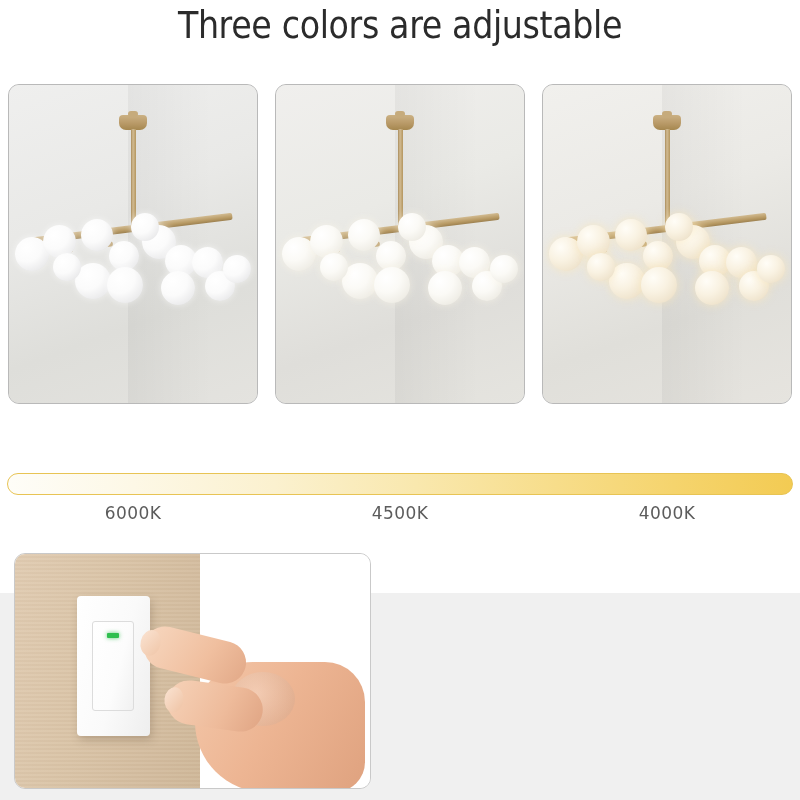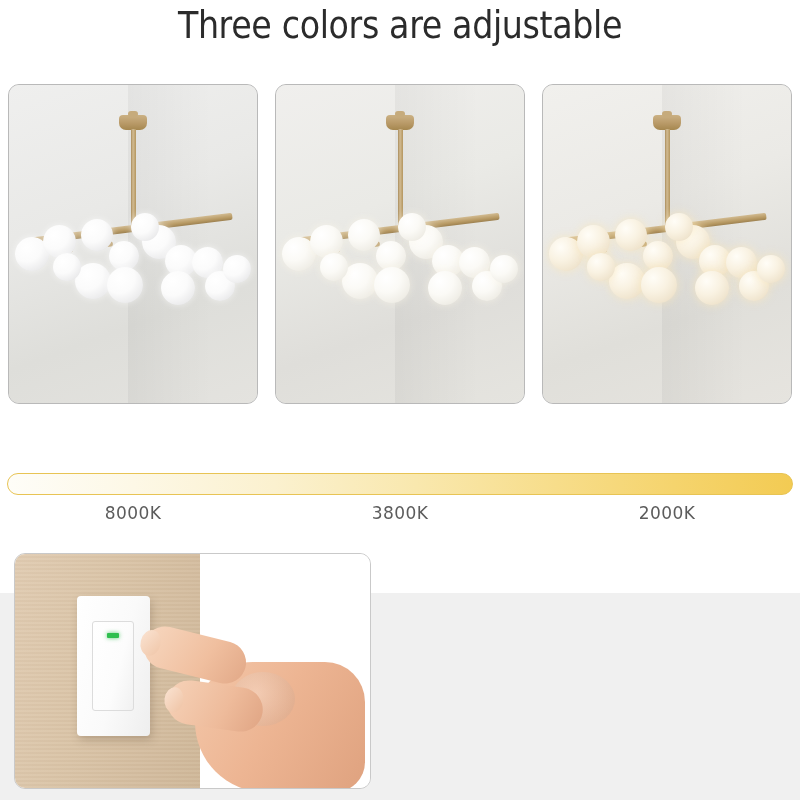--- a/index.html
+++ b/index.html
@@ -392,23 +392,23 @@
         <div class="globe warm" style="left:44px;top:168px;width:28px;height:28px"></div>
         <div class="globe warm" style="left:122px;top:128px;width:28px;height:28px"></div>
       </div>
     </div>
   </div>
 
 
   <div class="temp-bar"></div>
 
   <div class="temp-ticks">
-    <div class="tick-cell">8000K</div>
-    <div class="tick-cell">3800K</div>
-    <div class="tick-cell">2000K</div>
+    <div class="tick-cell">6000K</div>
+    <div class="tick-cell">4500K</div>
+    <div class="tick-cell">4000K</div>
   </div>
 
   <div class="gray-band"></div>
 
   <div class="switch-card">
     <div class="switch-wall"></div>
     <div class="switch-white"></div>
     <div class="plate">
       <div class="rocker">
         <div class="led"></div>

